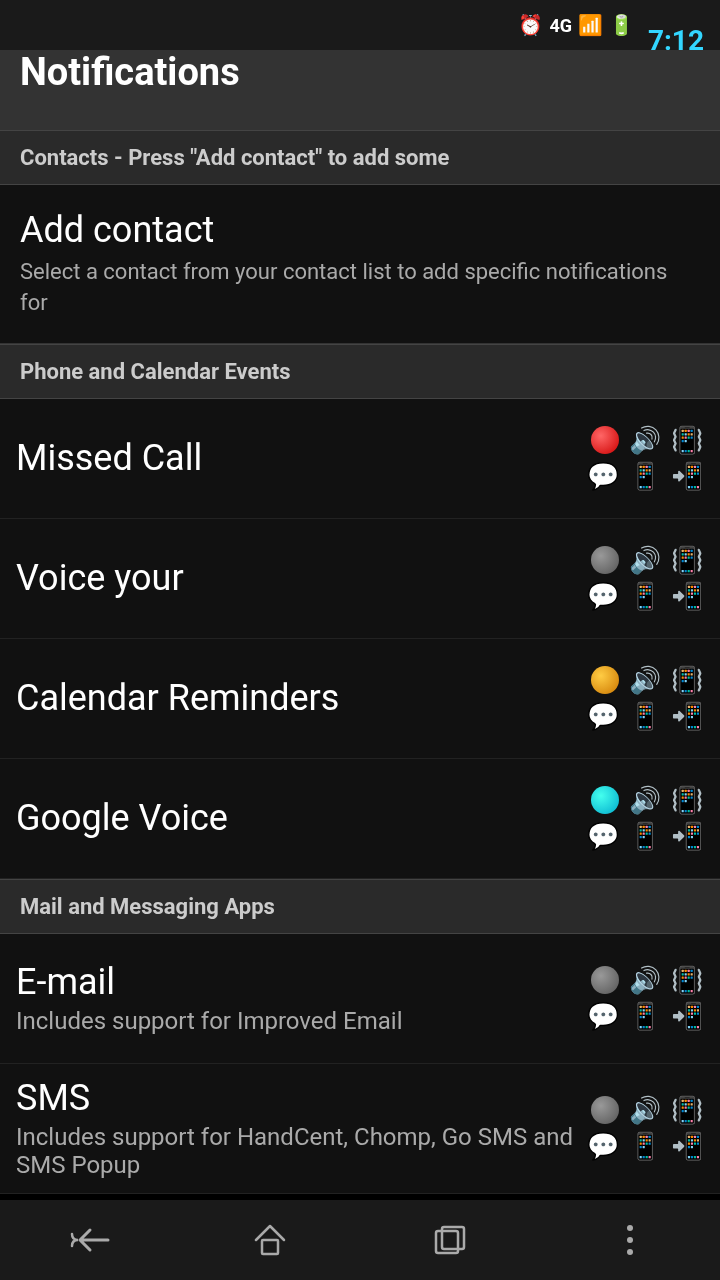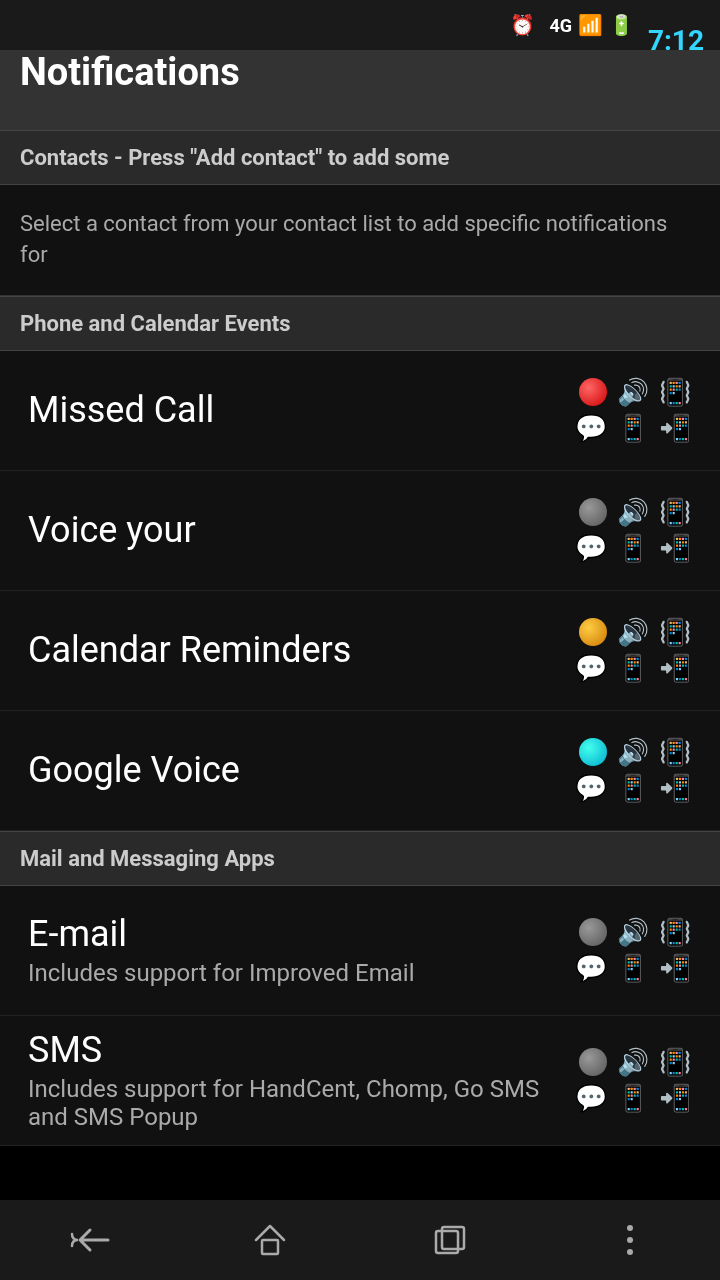--- a/index.html
+++ b/index.html
@@ -84,21 +84,21 @@
     }
     .add-contact-subtitle {
       font-size: 22px;
       color: #aaa;
       line-height: 1.4;
     }
 
     
     .notification-row {
       background: #111;
-      padding: 0 28px;
+      padding: 0 16px;
       border-bottom: 1px solid #222;
       display: flex;
       align-items: center;
       min-height: 120px;
       cursor: pointer;
     }
     .notification-label {
       flex: 1;
       font-size: 36px;
       color: #fff;
@@ -163,36 +163,37 @@
       height: calc(1280px - 50px - 80px - 80px);
       overflow: hidden;
     }
   </style>
 </head>
 <body>
 
 <div class="status-bar">
   <div class="status-bar-icons">
     <span class="status-icon">⏰</span>
-    <span class="status-icon" style="font-size:18px;font-weight:bold;color:#fff;margin-left:8px;">4G</span>
+    <span class="status-icon" style="font-size:18px;font-weight:bold;color:#fff;">4G</span>
     <span class="status-icon">📶</span>
     <span class="battery-icon">🔋</span>
     <span class="status-time">7:12</span>
   </div>
 </div>
 
 <div class="app-bar">
   <span class="app-bar-title">Notifications</span>
 </div>
 
 <div class="content-scroll">
 
   <div class="section-header">Contacts - Press "Add contact" to add some</div>
 
   <div class="add-contact-item">
+    <div class="add-contact-title">Add contact</div>
     <div class="add-contact-subtitle">Select a contact from your contact list to add specific notifications for</div>
   </div>
 
   <div class="section-header">Phone and Calendar Events</div>
 
   <div class="notification-row">
     <div class="notification-label">
       <span>Missed Call</span>
     </div>
     <div class="notification-icons">

